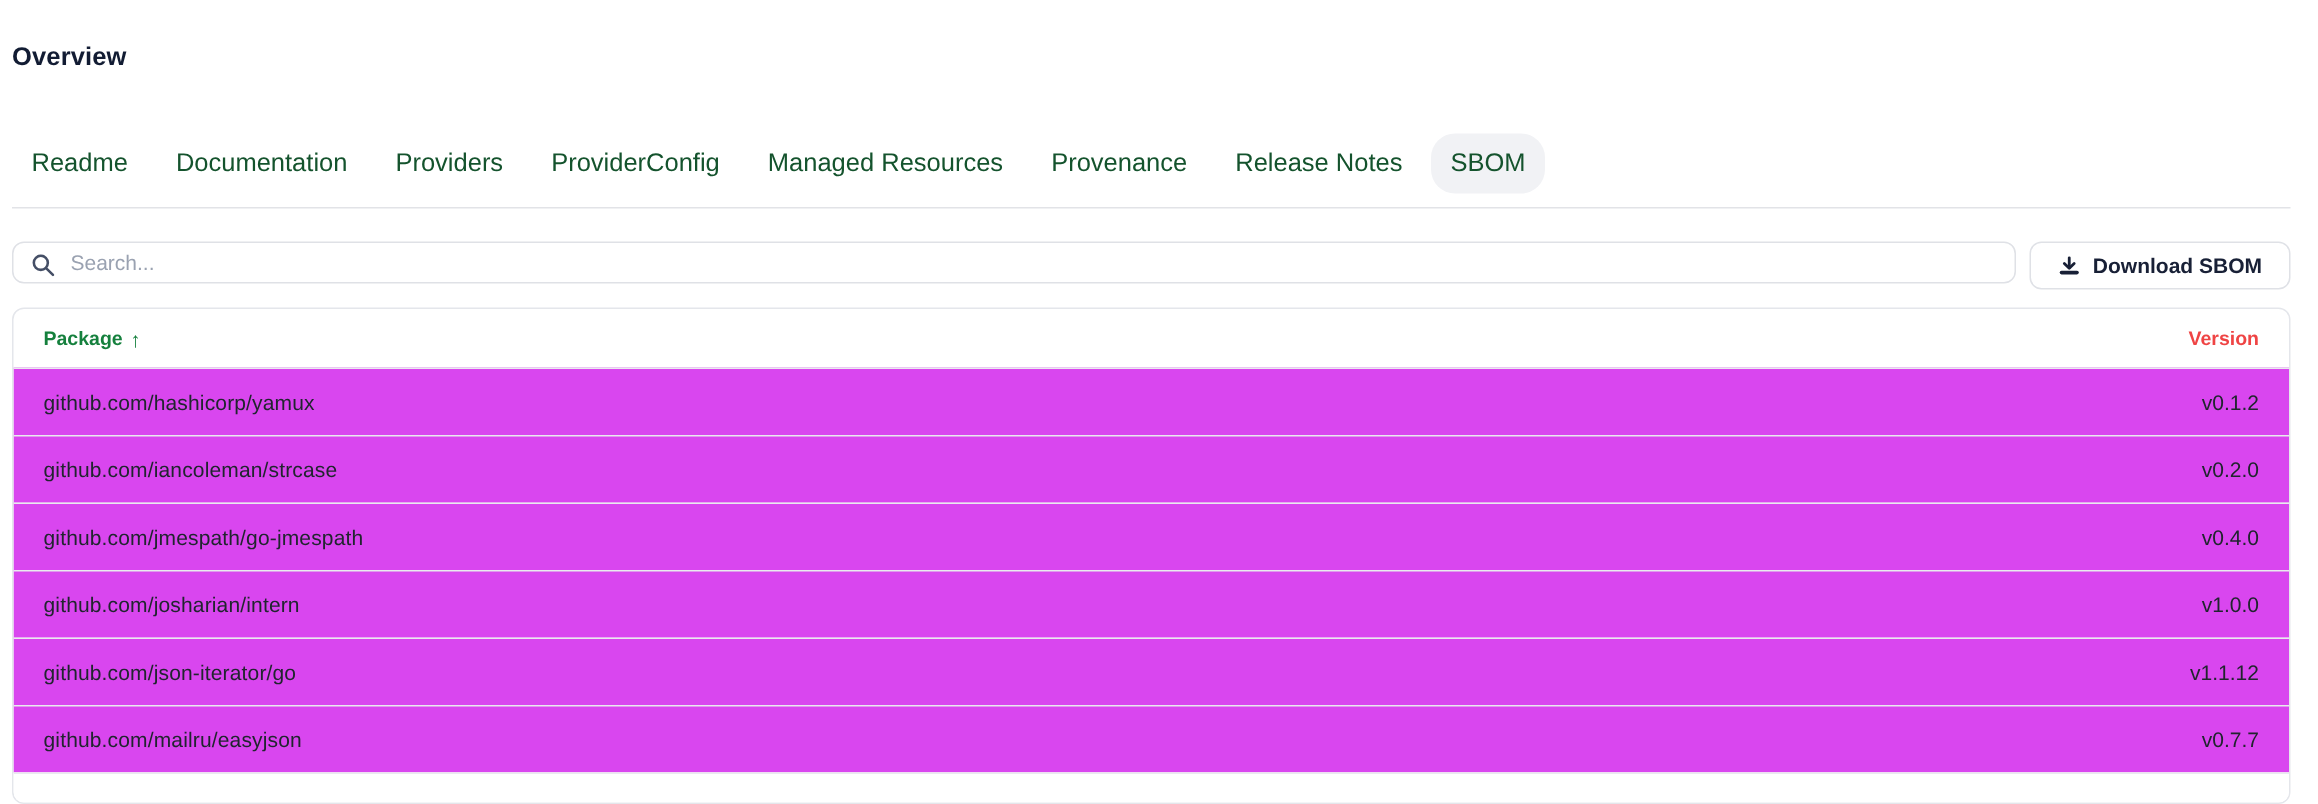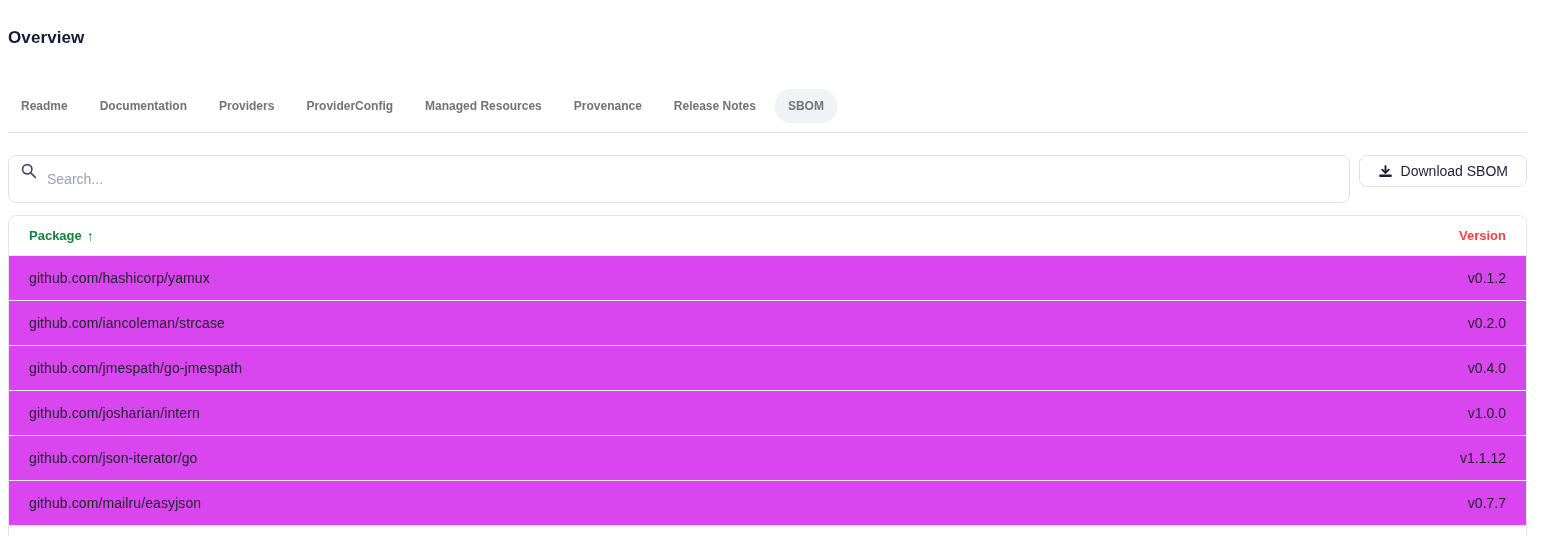--- a/index.html
+++ b/index.html
@@ -26,23 +26,23 @@
   }
 
   .tabbar {
     margin-top: 41px;
     display: flex;
     align-items: center;
   }
   .tab {
     padding: 10px 13px;
     margin-right: 6px;
-    font-size: 12px;
-    font-weight: 700;
-    color: #737373;
+    font-size: 17px;
+    font-weight: 400;
+    color: #14532d;
     border-radius: 8px;
     cursor: pointer;
     white-space: nowrap;
   }
   .tab.active { background: #f1f2f5; border-radius: 16px; }
 
   .tab-divider {
     margin-top: 9px;
     width: 1519px;
     border-bottom: 1px solid #e2e3e7;
@@ -53,21 +53,21 @@
     display: flex;
     gap: 9px;
     width: 1519px;
   }
   .search-box {
     position: relative;
     flex: 1;
   }
   .search-box input {
     width: 100%;
-    height: 48px;
+    height: 28px;
     border: 1px solid #dfe1e6;
     border-radius: 8px;
     padding: 0 12px 0 38px;
     font-size: 14px;
     font-family: inherit;
     color: #17203a;
     outline: none;
   }
   .search-box input::placeholder { color: #9aa2b1; }
   .search-icon {
@@ -79,21 +79,21 @@
   .download-btn {
     height: 32px;
     padding: 0 18px;
     background: #ffffff;
     border: 1px solid #dfe1e6;
     border-radius: 8px;
     display: flex;
     align-items: center;
     gap: 8px;
     font-size: 14px;
-    font-weight: 400;
+    font-weight: 700;
     color: #182036;
     font-family: inherit;
     cursor: pointer;
     white-space: nowrap;
   }
   .download-icon { width: 15px; height: 15px; color: #182036; }
 
   .table-card {
     margin-top: 12px;
     width: 1519px;

